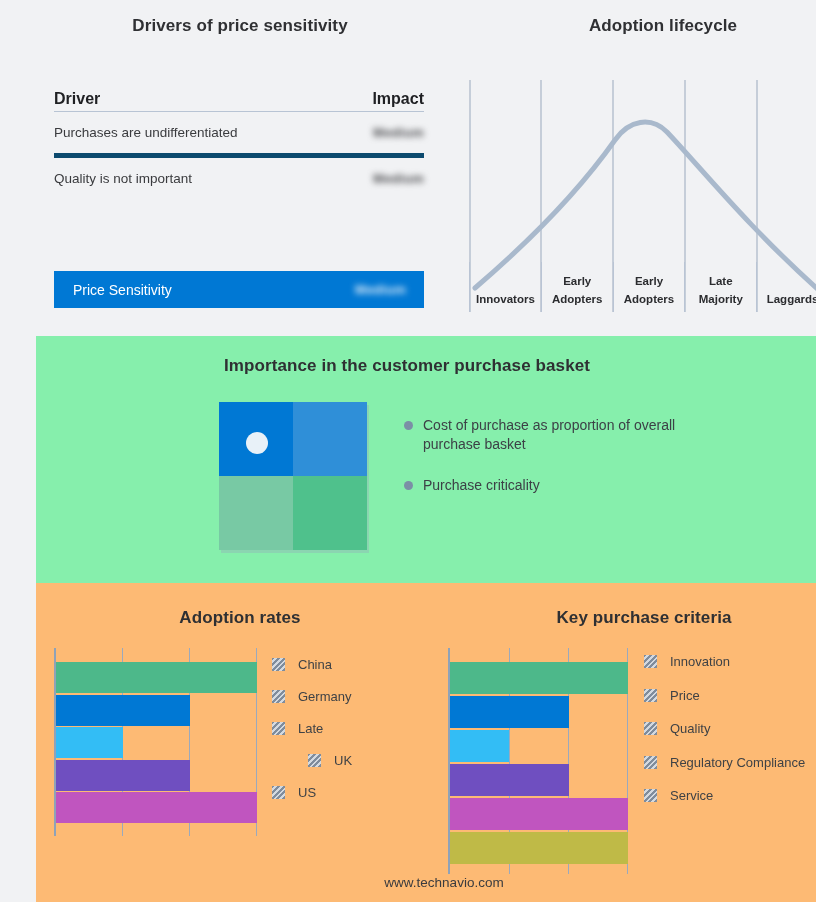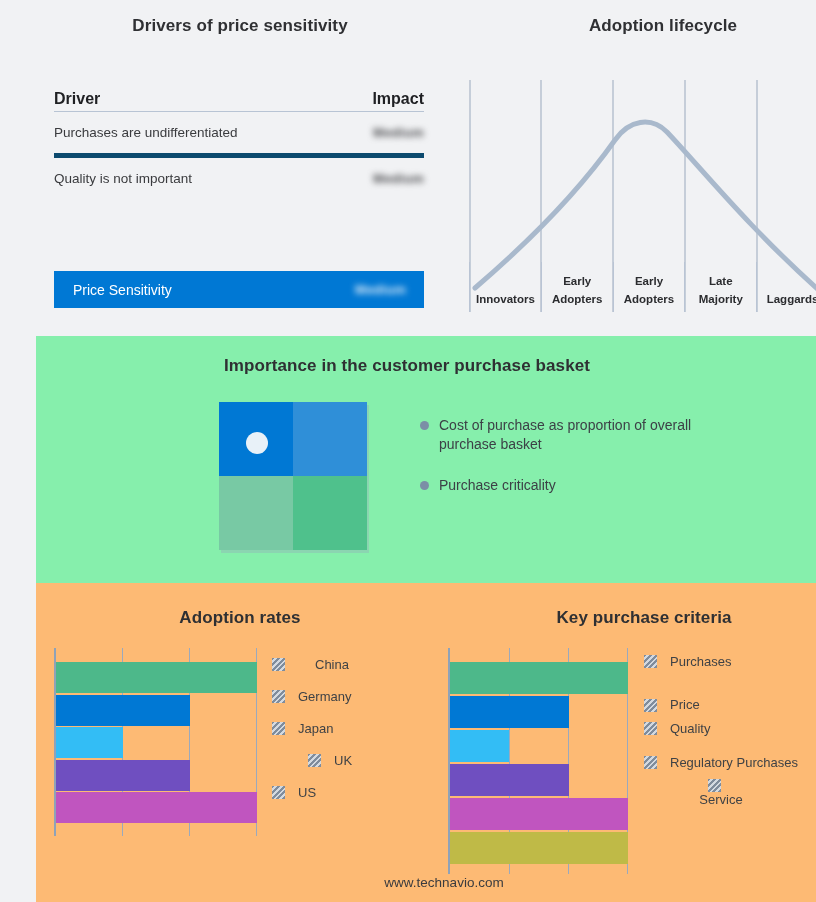--- a/index.html
+++ b/index.html
@@ -85,21 +85,21 @@
     display:grid;grid-template-columns:1fr 1fr;grid-template-rows:1fr 1fr;
     box-shadow:2px 3px 0 0 rgba(150,165,185,0.35);
     position:relative;
   }
   .q{position:relative;}
   .q-dot{
     position:absolute;left:27px;top:30px;
     width:22px;height:22px;border-radius:50%;
     background:#e8f1f8;
   }
-  .m-legend{position:absolute;left:384px;top:80px;width:330px;}
+  .m-legend{position:absolute;left:368px;top:80px;width:330px;}
   .m-item{display:flex;align-items:flex-start;margin-bottom:22px;}
   .m-bullet{
     width:9px;height:9px;border-radius:50%;
     background:#7b8fa6;margin-right:10px;margin-top:5px;flex:0 0 auto;
   }
   .m-text{font-size:14px;color:#3c4146;line-height:19px;max-width:270px;}
 
   
   .bottom-row{position:absolute;left:0;top:583px;width:816px;height:319px;background:#fdba74;}
   .bchart{position:absolute;top:0;height:319px;}
@@ -226,31 +226,31 @@
         <div class="gridline" style="left:133px;"></div>
         <div class="gridline" style="left:200px;"></div>
       <div class="bar" style="width: 201px; height: 31px; top: 14px; background: rgb(77, 184, 138);"></div>
           <div class="bar" style="width: 134px; height: 31px; top: 46.5px; background: rgb(0, 120, 212);"></div>
           <div class="bar" style="width: 67px; height: 31px; top: 79px; background: rgb(51, 189, 245);"></div>
           <div class="bar" style="width: 134px; height: 31px; top: 111.5px; background: rgb(111, 79, 192);"></div>
           <div class="bar" style="width: 201px; height: 31px; top: 144px; background: rgb(192, 85, 191);"></div>
         </div>
 
       <div class="blegend" style="left:236px;top:65px;">
-        <div class="bl-item" style="height:32px;gap:17px;">
+        <div class="bl-item" style="height:32px;">
           <span class="bl-swatch"></span>
           <span class="bl-label">China</span>
         </div>
         <div class="bl-item" style="height:32px;">
           <span class="bl-swatch"></span>
           <span class="bl-label">Germany</span>
         </div>
         <div class="bl-item" style="height:32px;">
           <span class="bl-swatch"></span>
-          <span class="bl-label">Japan</span>
+          <span class="bl-label">Late</span>
         </div>
         <div class="bl-item" style="height:32px;padding-left:36px;">
           <span class="bl-swatch"></span>
           <span class="bl-label">UK</span>
         </div>
         <div class="bl-item" style="height:32px;">
           <span class="bl-swatch"></span>
           <span class="bl-label">US</span>
         </div>
       </div>
@@ -267,35 +267,35 @@
           <div class="bar" style="width: 118.667px; height: 32px; top: 48px; background: rgb(0, 120, 212);"></div>
           <div class="bar" style="width: 59.3333px; height: 32px; top: 82px; background: rgb(51, 189, 245);"></div>
           <div class="bar" style="width: 118.667px; height: 32px; top: 116px; background: rgb(111, 79, 192);"></div>
           <div class="bar" style="width: 178px; height: 32px; top: 150px; background: rgb(192, 85, 191);"></div>
           <div class="bar" style="width: 178px; height: 32px; top: 184px; background: rgb(191, 186, 71);"></div>
         </div>
 
       <div class="blegend" style="left:208px;top:62px;">
         <div class="bl-item" style="height:33.5px;">
           <span class="bl-swatch"></span>
-          <span class="bl-label">Purchases</span>
-        </div>
-        <div class="bl-item" style="height:33.5px;align-items:flex-end;">
+          <span class="bl-label">Innovation</span>
+        </div>
+        <div class="bl-item" style="height:33.5px;">
           <span class="bl-swatch"></span>
           <span class="bl-label">Price</span>
         </div>
         <div class="bl-item" style="height:33.5px;">
           <span class="bl-swatch"></span>
           <span class="bl-label">Quality</span>
         </div>
         <div class="bl-item" style="height:33.5px;">
           <span class="bl-swatch"></span>
-          <span class="bl-label">Regulatory Purchases</span>
-        </div>
-        <div class="bl-item" style="height:33.5px;flex-direction:column;">
+          <span class="bl-label">Regulatory Compliance</span>
+        </div>
+        <div class="bl-item" style="height:33.5px;">
           <span class="bl-swatch"></span>
           <span class="bl-label">Service</span>
         </div>
       </div>
     </div>
   </div>
 
   <div class="footer">www.technavio.com</div>
 </div>
 

